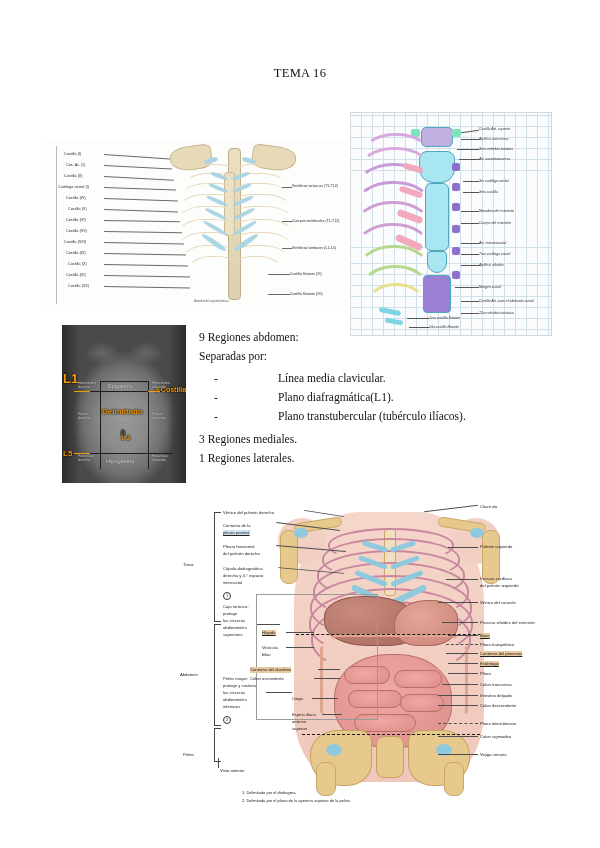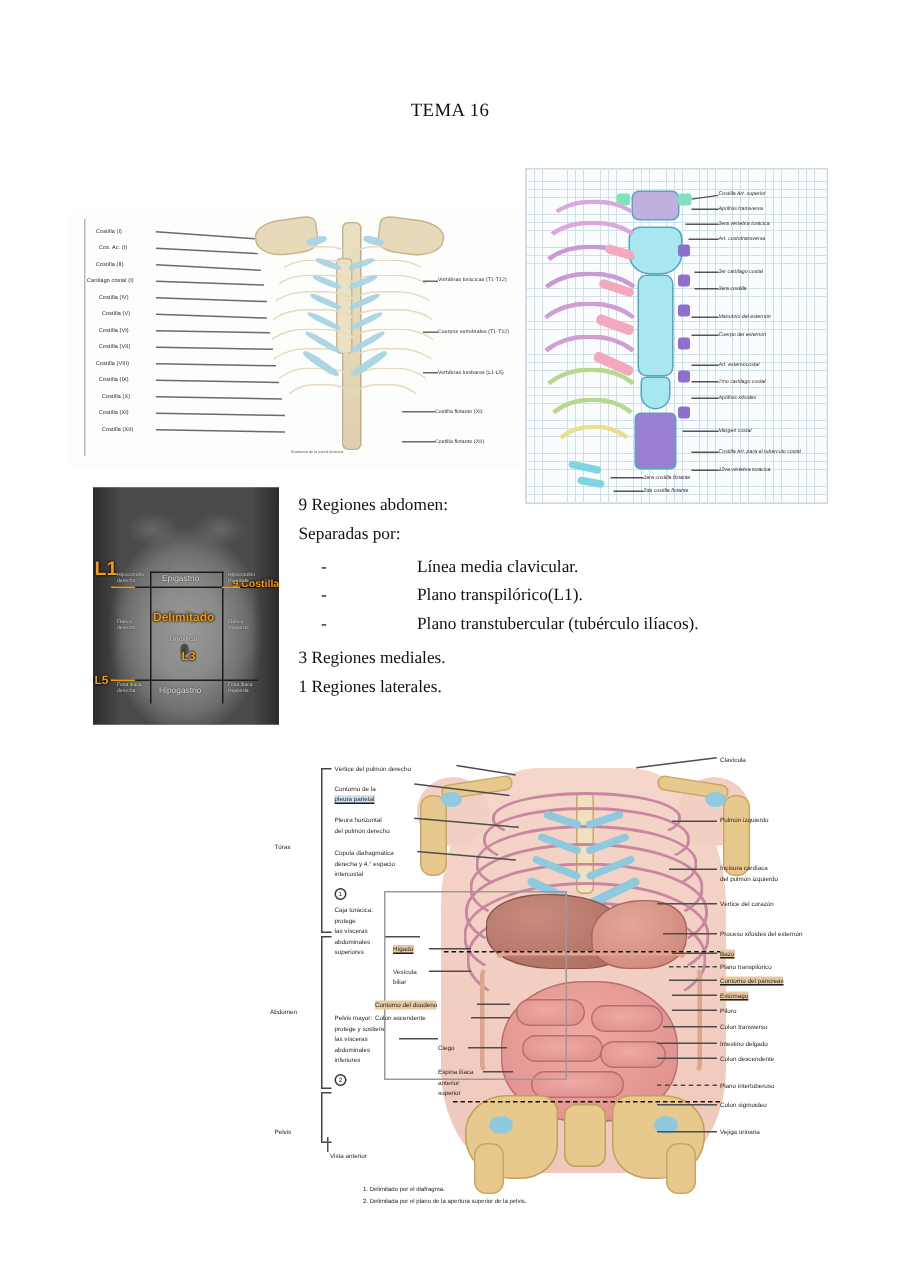--- a/index.html
+++ b/index.html
@@ -325,21 +325,21 @@
 
   <div class="txt txt-1">9 Regiones abdomen:</div>
   <div class="txt txt-2">Separadas por:</div>
 
   <div class="li li1">
     <span class="dash">-</span>
     <span class="body">Línea media clavicular.</span>
   </div>
   <div class="li li2">
     <span class="dash">-</span>
-    <span class="body">Plano transpilórico(L1).</span>
+    <span class="body">Plano diafragmática(L1).</span>
   </div>
   <div class="li li3">
     <span class="dash">-</span>
     <span class="body">Plano transtubercular (tubérculo ilíacos).</span>
   </div>
 
   <div class="txt txt-3">3 Regiones mediales.</div>
   <div class="txt txt-4">1 Regiones laterales.</div>
 
   <div class="fig4">

